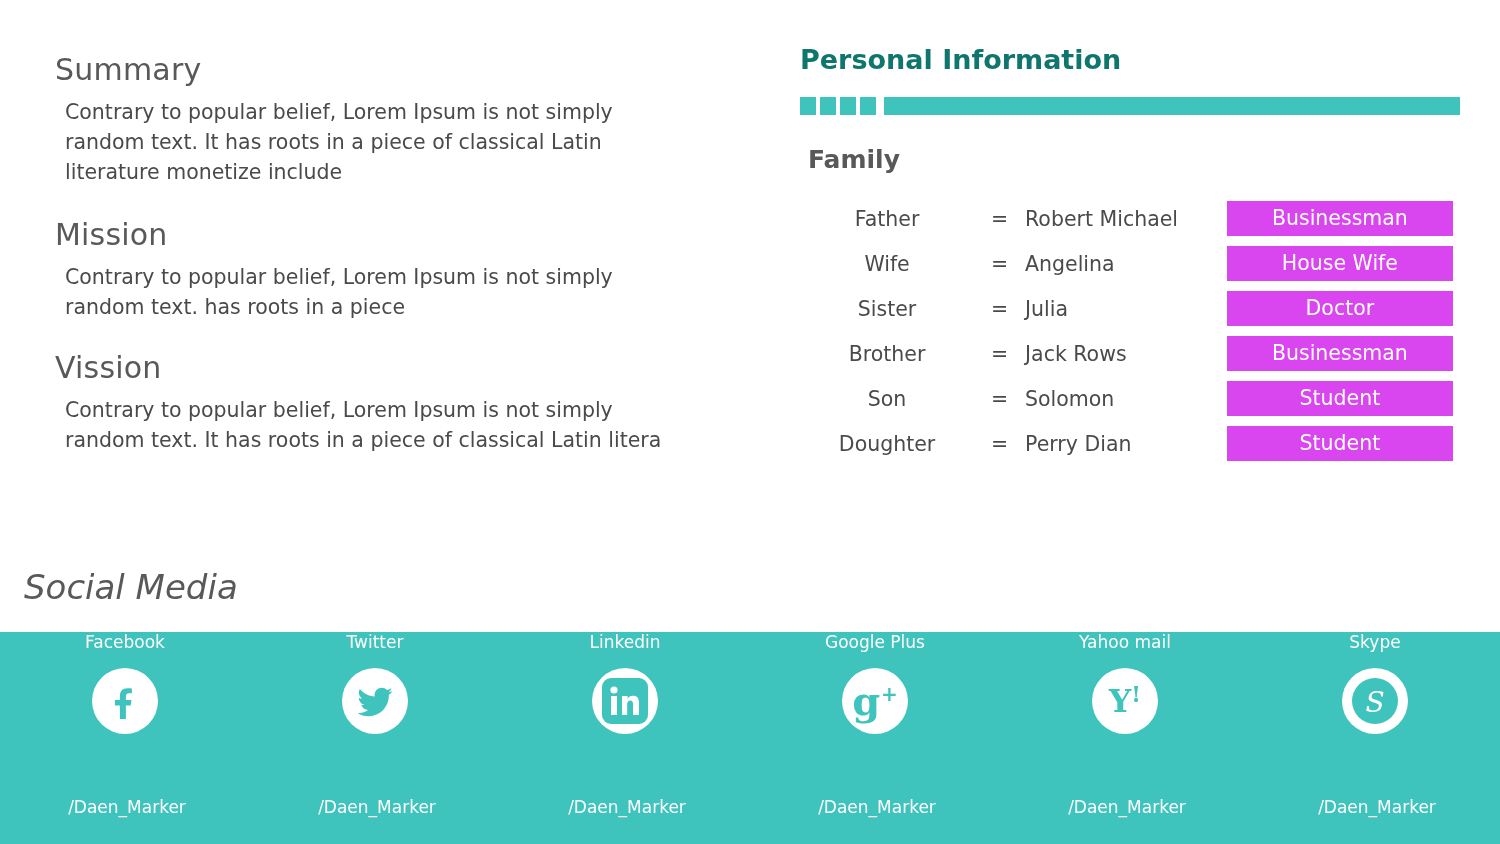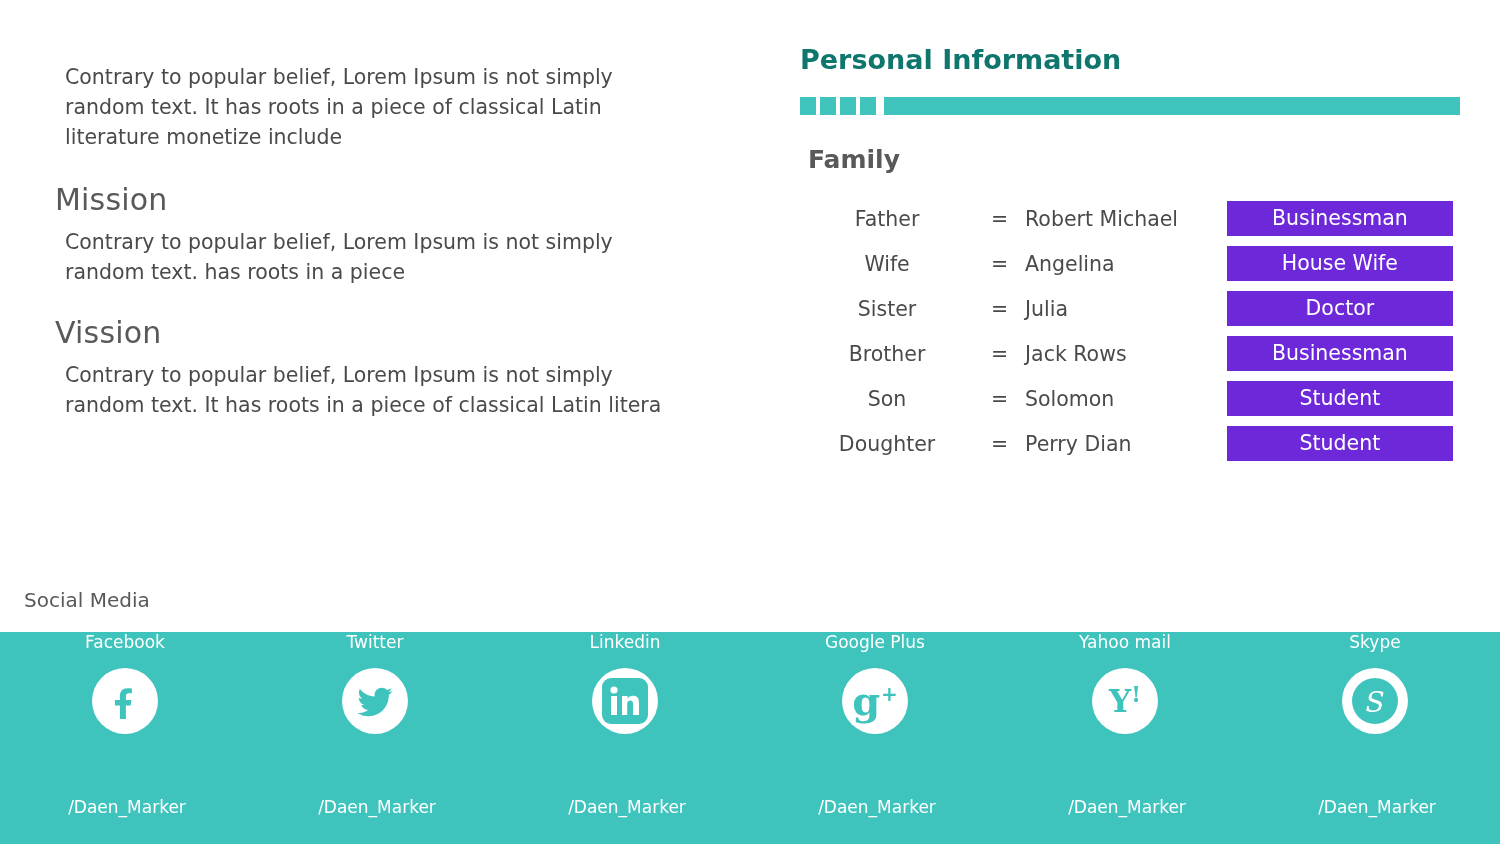--- a/index.html
+++ b/index.html
@@ -36,23 +36,24 @@
     color: #4a4a4a;
     margin: 10px 0 0 10px;
     max-width: 600px;
   }
   .block-mission { margin-top: 30px; }
   .block-vission { margin-top: 28px; }
 
   .social-media-title {
     position: absolute;
     left: 24px;
-    top: 588px;
-    font-size: 20px;
+    top: 567px;
+    font-size: 34px;
     color: #595959;
+    font-style: italic;
   }
 
   
   .right-col {
     position: absolute;
     left: 800px;
     top: 44px;
     width: 660px;
   }
   .personal-info-title {
@@ -98,21 +99,21 @@
     padding: 0;
     height: 45px;
     vertical-align: middle;
     white-space: nowrap;
   }
   .col-rel { width: 195px; text-align: center; }
   .col-eq  { width: 60px; text-align: center; }
   .col-name{ width: 215px; text-align: left; }
   .col-job { width: 235px; }
   .job-chip {
-    background: #6d28d9;
+    background: #d946ef;
     color: #ffffff;
     font-size: 20.5px;
     text-align: center;
     padding: 5px 0 6px 0;
     width: 226px;
   }
 
   
   .footer {
     position: absolute;
@@ -162,20 +163,21 @@
     font-weight: bold;
     color: #3fc3bd;
     line-height: 1;
   }
 </style>
 </head>
 <body>
 
 <div class="left-col">
 
+  <h1 class="section-title">Summary</h1>
   <p class="section-body">Contrary to popular belief, Lorem Ipsum is not simply random text. It has roots in a piece of classical Latin literature monetize include</p>
 
   <div class="block-mission">
     <h1 class="section-title">Mission</h1>
     <p class="section-body">Contrary to popular belief, Lorem Ipsum is not simply random text. has roots in a piece</p>
   </div>
 
   <div class="block-vission">
     <h1 class="section-title">Vission</h1>
     <p class="section-body">Contrary to popular belief, Lorem Ipsum is not simply random text. It has roots in a piece of classical Latin litera</p>

